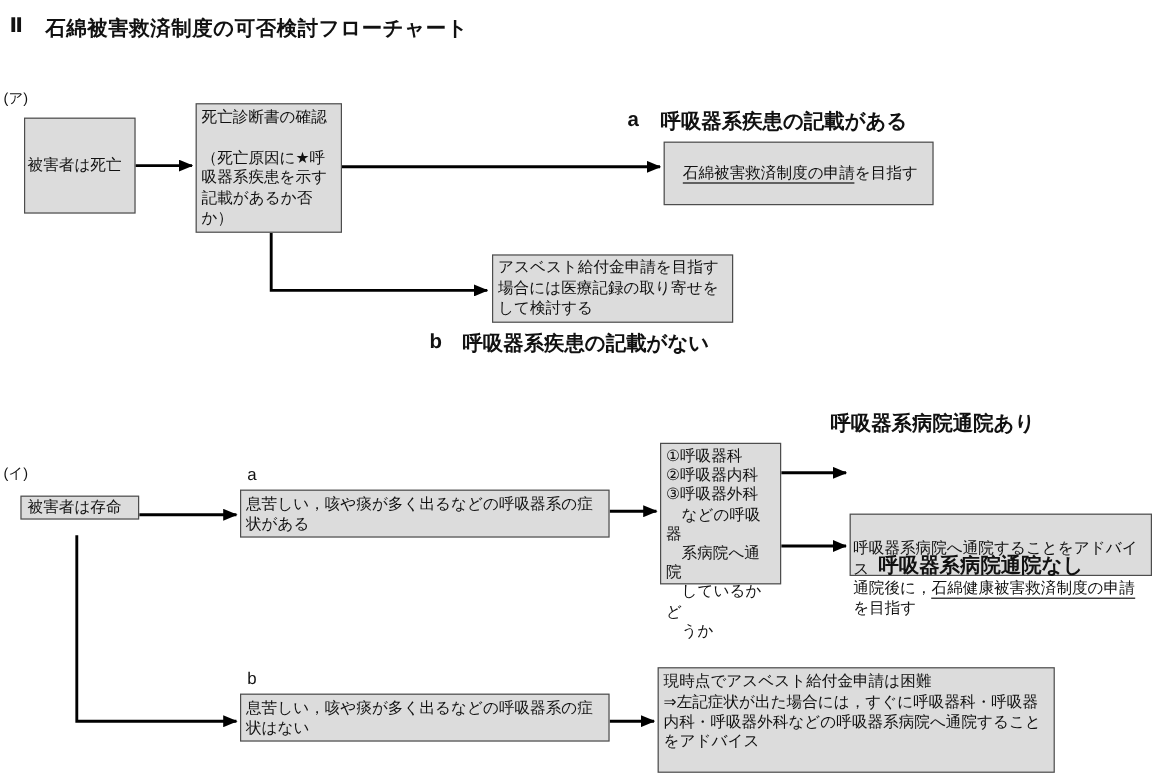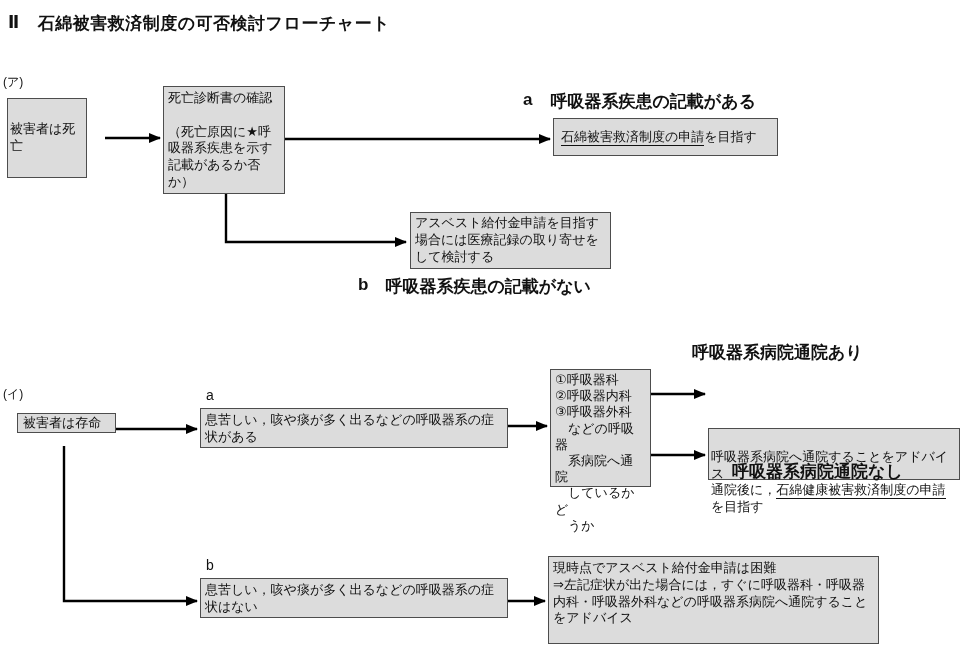--- a/index.html
+++ b/index.html
@@ -97,32 +97,32 @@
     <line x1="116" y1="429" x2="197" y2="429" marker-end="url(#ah)"></line>
     <line x1="508" y1="426" x2="547" y2="426" marker-end="url(#ah)"></line>
     <line x1="651" y1="394" x2="705" y2="394" marker-end="url(#ah)"></line>
     <line x1="651" y1="455" x2="705" y2="455" marker-end="url(#ah)"></line>
     <polyline points="64,446 64,601 197,601" marker-end="url(#ah)"></polyline>
     <line x1="508" y1="601" x2="545" y2="601" marker-end="url(#ah)"></line>
   </svg>
 
   <div class="section-label" style="left:3px;top:74px;">(ア)</div>
 
-  <div class="box vcenter" style="left:7px;top:98px;width:80px;height:80px;padding-left:2px;">被害者は死亡</div>
+  <div class="box vcenter" style="left:20px;top:98px;width:93px;height:80px;padding-left:2px;">被害者は死亡</div>
 
   <div class="box" style="left:163px;top:86px;width:122px;height:108px;">死亡診断書の確認
 
 （死亡原因に★呼吸器系疾患を示す記載があるか否か）</div>
 
   <div class="heading" style="left:523px;top:90px;gap:18px;">
     <span class="letter">a</span>
     <span>呼吸器系疾患の記載がある</span>
   </div>
 
-  <div class="box vcenter" style="left:553px;top:118px;width:225px;height:38px;padding-left:7px;">
+  <div class="box vcenter" style="left:553px;top:118px;width:225px;height:53px;padding-left:7px;justify-content:center;">
     <span><span class="u">石綿被害救済制度の申請</span><span>を目指す</span></span>
   </div>
 
   <div class="box" style="left:410px;top:212px;width:201px;height:57px;font-family:Liberation Mono, monospace;">アスベスト給付金申請を目指す場合には医療記録の取り寄せをして検討する</div>
 
   <div class="heading" style="left:358px;top:275px;gap:17px;">
     <span class="letter">b</span>
     <span>呼吸器系疾患の記載がない</span>
   </div>
 

